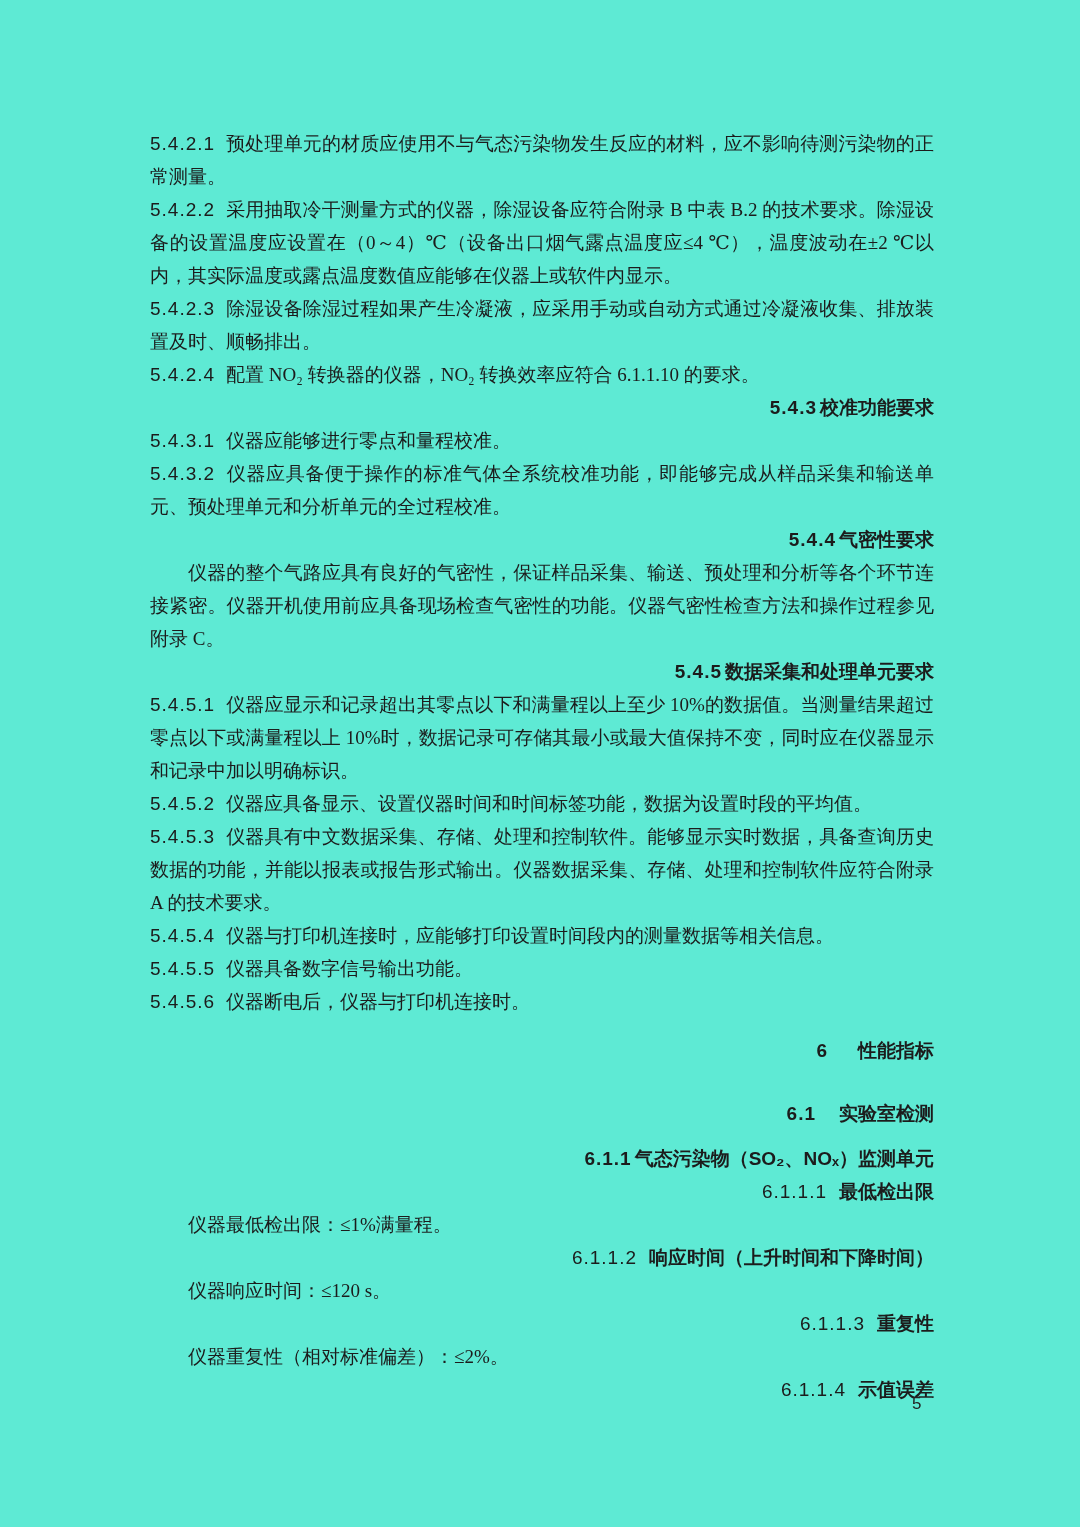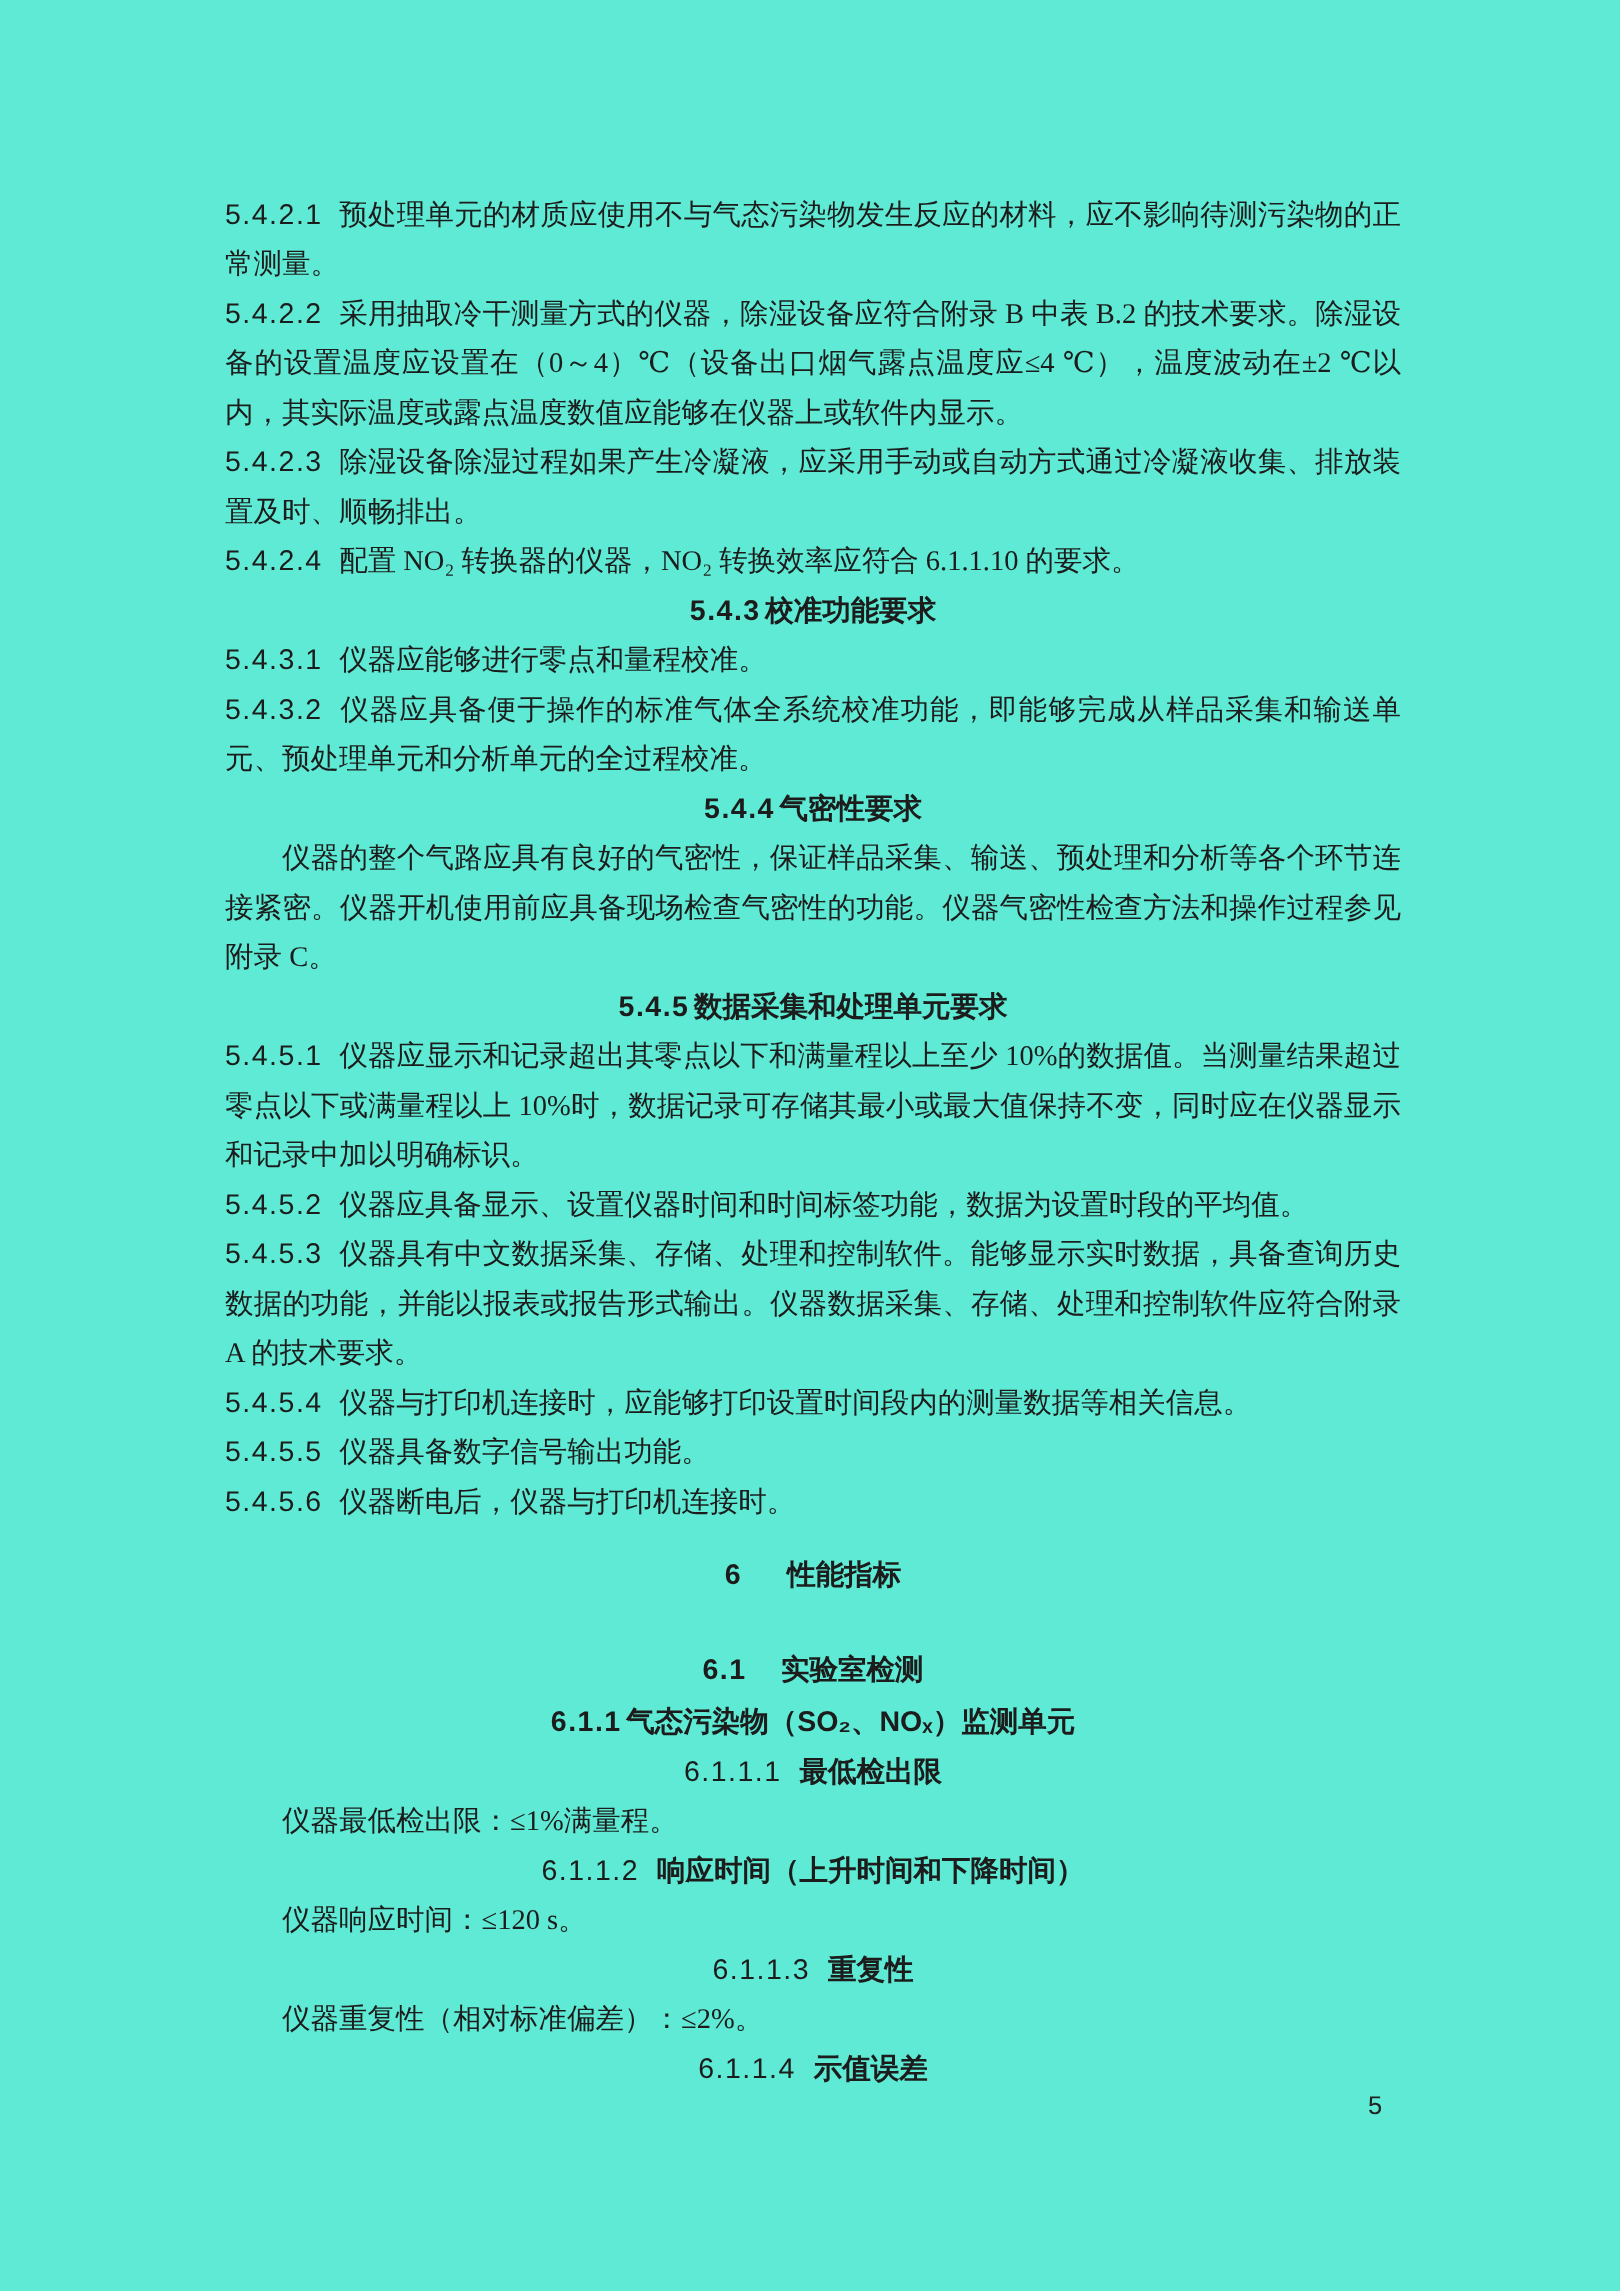--- a/index.html
+++ b/index.html
@@ -26,27 +26,27 @@
   
   .num {
     font-family: "Liberation Sans", "DejaVu Sans", sans-serif;
     letter-spacing: 1px;
   }
   .body .num { margin-right: 11px; }
   
   .h, .h4, .chapter, .section {
     font-family: "Liberation Sans", "DejaVu Sans", sans-serif;
     font-weight: bold;
-    text-align: center;
+    text-align: right;
   }
   .h .num { margin-right: 3px; font-weight: bold; }
   .h4 .num { margin-right: 12px; font-weight: normal; }
   .chapter { margin-top: 16px; margin-bottom: 30px; }
   .chapter .num { margin-right: 30px; font-weight: bold; }
-  .section { margin-top: 10px; margin-bottom: 2px; }
+  .section { margin-top: 10px; margin-bottom: 12px; }
   .section .num { margin-right: 23px; font-weight: bold; }
   .indent { text-indent: 2em; }
   .page-number {
     position: absolute;
     left: 912px;
     top: 1394px;
     font-family: "Liberation Sans", "DejaVu Sans", sans-serif;
     font-size: 17px;
     color: #222;
   }

